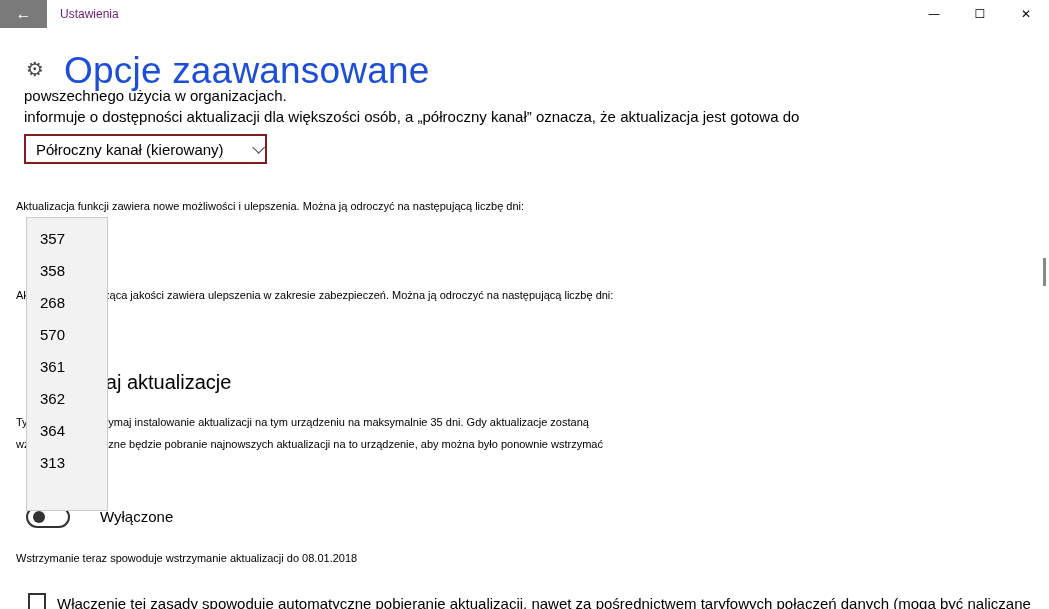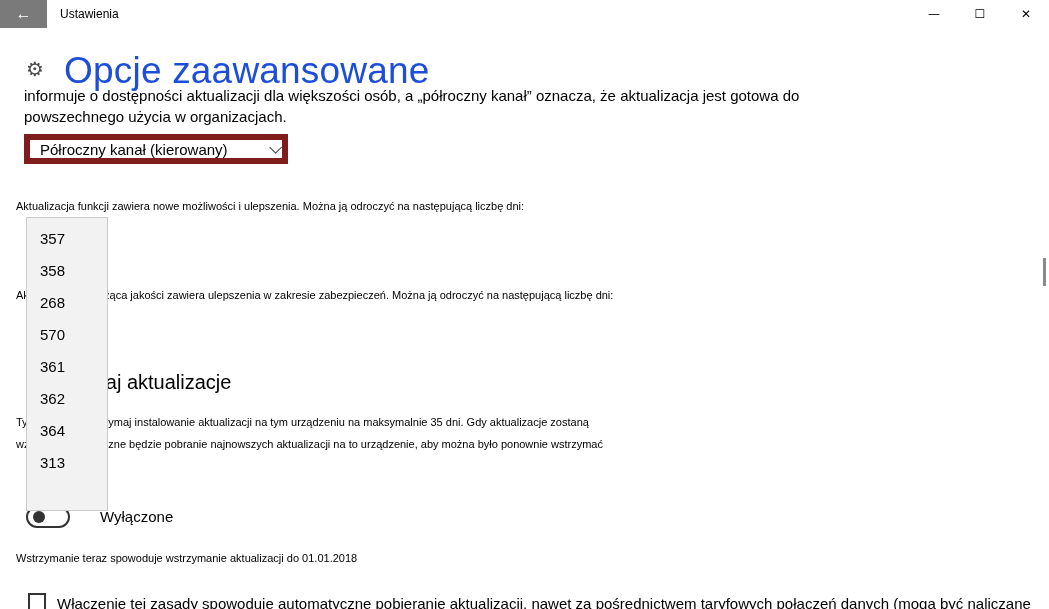--- a/index.html
+++ b/index.html
@@ -15,21 +15,21 @@
     background:#fff; z-index:20;
   }
   .back-btn {
     position:absolute; top:0; left:0; width:47px; height:28px;
     background:#7a7a7a; color:#fff; border:none;
     display:flex; align-items:center; justify-content:center;
     font-size:16px; cursor:pointer;
   }
   .win-title {
     position:absolute; left:60px; top:0; height:28px;
-    display:flex; align-items:center; font-size:12px; color:#000000;
+    display:flex; align-items:center; font-size:12px; color:#701a75;
   }
   .win-controls {
     position:absolute; right:0; top:0; height:28px; display:flex;
   }
   .win-ctrl {
     width:46px; height:28px; background:transparent; border:none;
     display:flex; align-items:center; justify-content:center;
     font-size:12px; color:#000; cursor:pointer;
     font-family:"DejaVu Sans",sans-serif;
   }
@@ -48,22 +48,22 @@
   }
   
   .intro-clip {
     position:absolute; top:90px; left:24px; width:800px; height:40px;
     overflow:hidden; z-index:1;
   }
   .intro-clip .line { font-size:15px; line-height:21px; white-space:nowrap; }
   .intro-clip .inner { margin-top:-5px; }
 
   .combo {
-    position:absolute; left:24px; top:134px; width:264px; height:30px;
-    background:#fff; border:6px solid #7f1d1d; display:flex; align-items:center;
+    position:absolute; left:24px; top:134px; width:243px; height:30px;
+    background:#fff; border:2px solid #7f1d1d; display:flex; align-items:center;
     padding:0 4px 0 10px; font-size:15px; cursor:pointer; z-index:1;
   }
   .combo .combo-label { flex:1; white-space:nowrap; }
   .chevron {
     width:9px; height:9px; border-right:1.6px solid #444; border-bottom:1.6px solid #444;
     transform:rotate(45deg) translateY(-3px); margin-left:6px; flex:none;
   }
 
   .para { position:absolute; left:16px; font-size:11px; line-height:20px; white-space:nowrap; z-index:1; }
 
@@ -131,22 +131,22 @@
     </div>
   </div>
 
   <div class="page-header">
     <span class="gear">⚙</span>
     <h1 class="page-title">Opcje zaawansowane</h1>
   </div>
 
   <div class="intro-clip">
     <div class="inner">
+      <div class="line">powszechnego użycia w organizacjach.</div>
       <div class="line">informuje o dostępności aktualizacji dla większości osób, a „półroczny kanał” oznacza, że aktualizacja jest gotowa do</div>
-      <div class="line">powszechnego użycia w organizacjach.</div>
     </div>
   </div>
 
   <div class="combo">
     <span class="combo-label">Półroczny kanał (kierowany)</span>
     <span class="chevron"></span>
   </div>
 
   <div class="para" style="top:196px;">Aktualizacja funkcji zawiera nowe możliwości i ulepszenia. Można ją odroczyć na następującą liczbę dni:</div>
 
@@ -154,21 +154,21 @@
 
   <h2 class="section-heading">Wstrzymaj aktualizacje</h2>
   <div class="para" style="top:412px;">Tymczasowo wstrzymaj instalowanie aktualizacji na tym urządzeniu na maksymalnie 35 dni. Gdy aktualizacje zostaną</div>
   <div class="para" style="top:434px;">wznowione, konieczne będzie pobranie najnowszych aktualizacji na to urządzenie, aby można było ponownie wstrzymać</div>
 
   <div class="toggle">
     <div class="toggle-knob"></div>
   </div>
   <div class="toggle-label">Wyłączone</div>
 
-  <div class="para" style="top:548px;">Wstrzymanie teraz spowoduje wstrzymanie aktualizacji do 01.01.2018</div>
+  <div class="para" style="top:548px;">Wstrzymanie teraz spowoduje wstrzymanie aktualizacji do 08.01.2018</div>
 
   <div class="checkbox"></div>
   <div class="checkbox-label">Włączenie tej zasady spowoduje automatyczne pobieranie aktualizacji, nawet za pośrednictwem taryfowych połączeń danych (mogą być naliczane</div>
 
   <div class="days-list" id="days-list">
       <div class="days-item">357</div>
       <div class="days-item">358</div>
       <div class="days-item">268</div>
       <div class="days-item">570</div>
       <div class="days-item">361</div>

